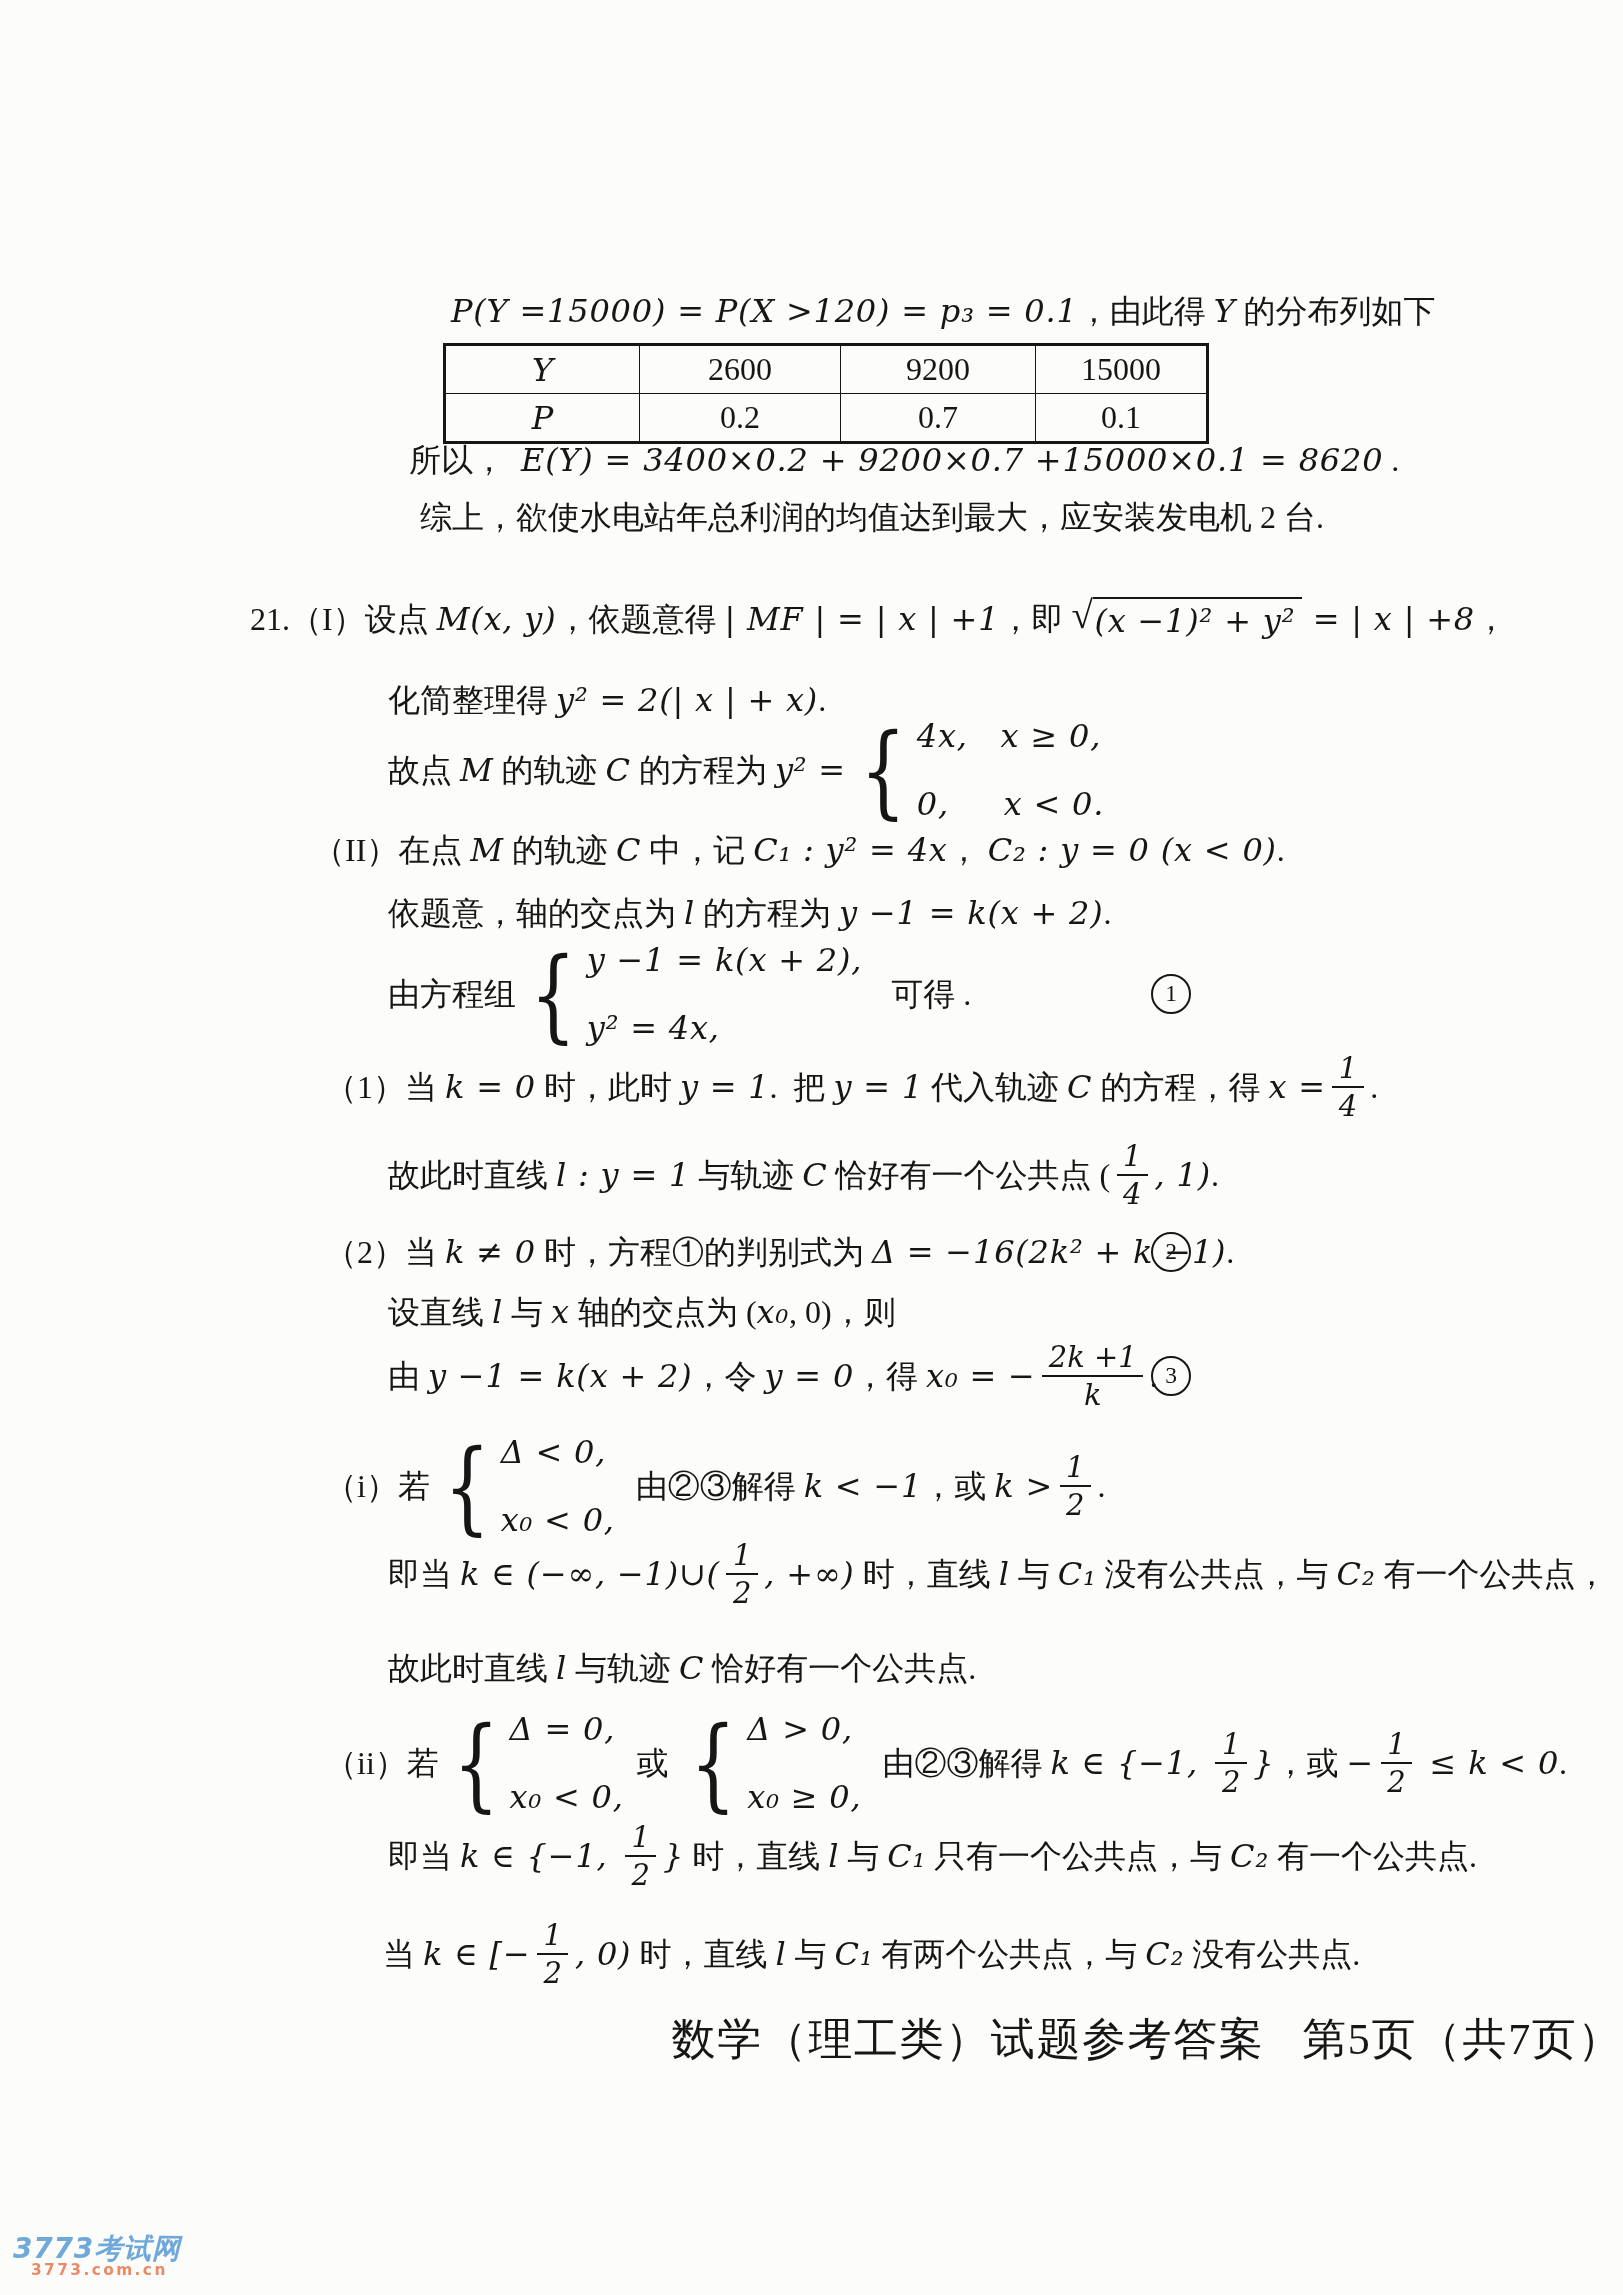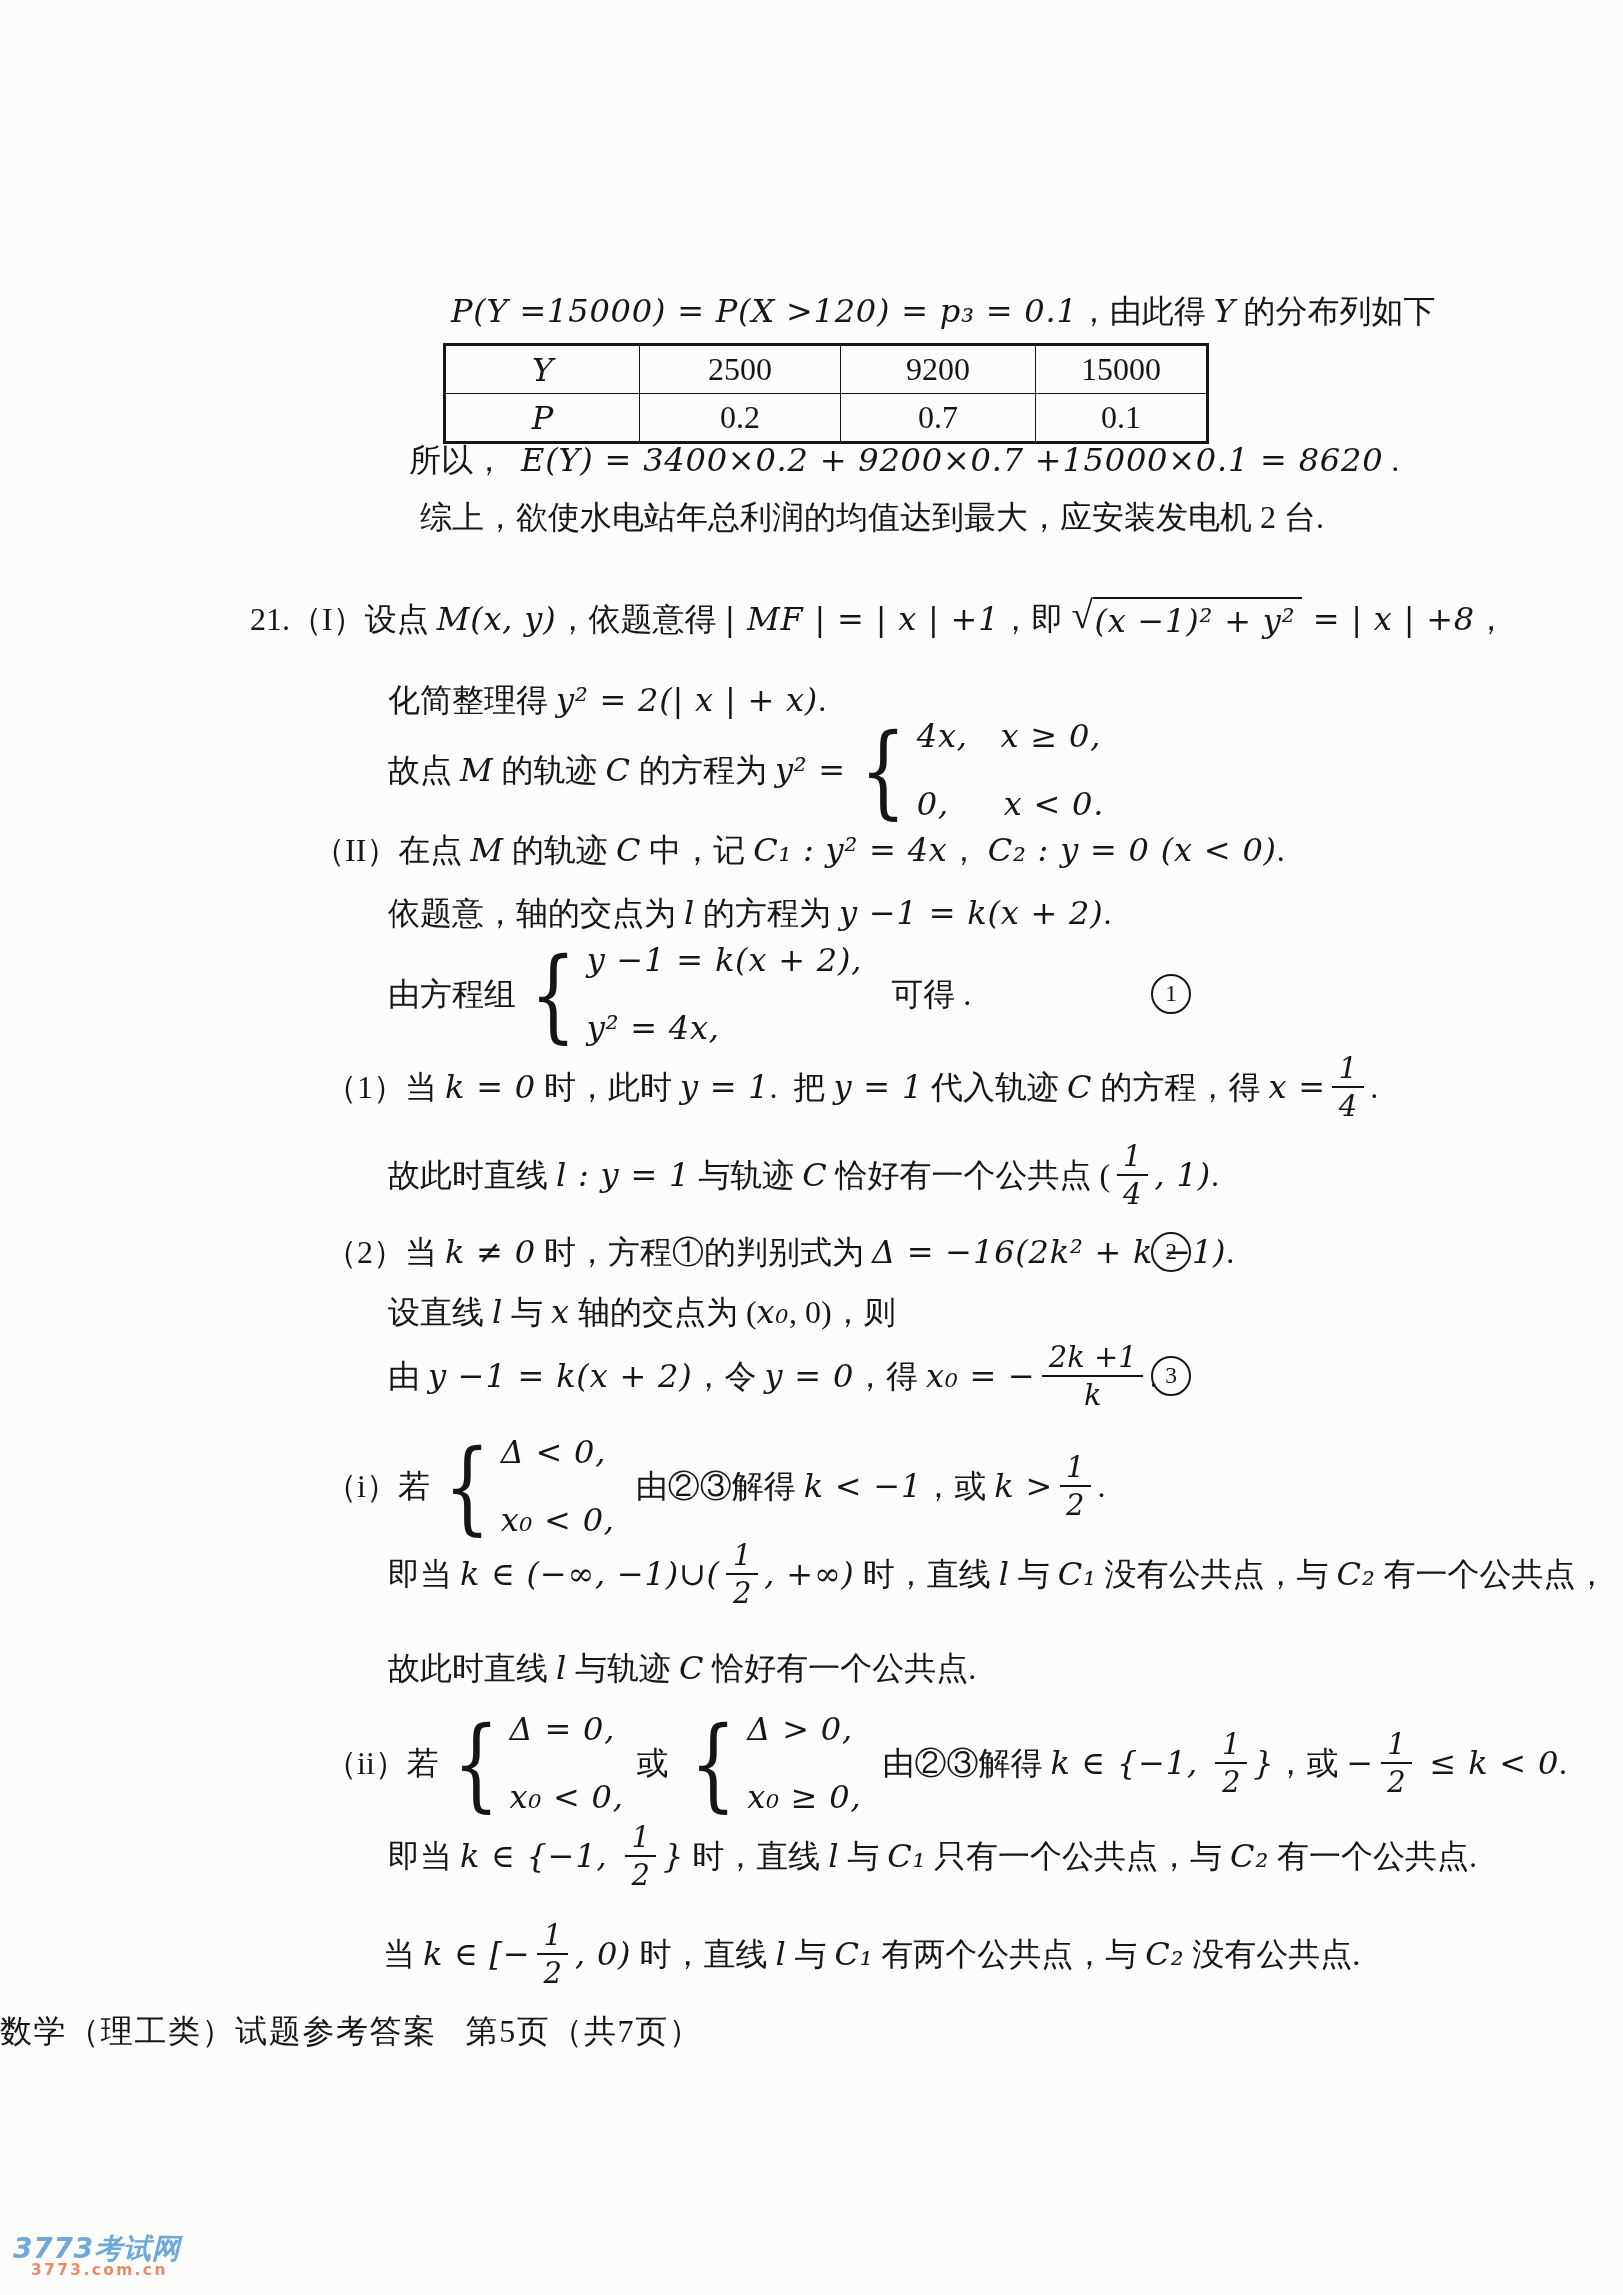--- a/index.html
+++ b/index.html
@@ -60,22 +60,22 @@
   .l12{top:1292px;left:388px;}
   .l13{top:1341px;left:388px;} .l13 .tag{left:763px;}
   .l14{top:1432px;left:325px;}
   .l15{top:1539px;left:388px;}
   .l16{top:1648px;left:388px;}
   .l17{top:1709px;left:325px;justify-content:center;}
   .l18{top:1821px;left:388px;}
   .l19{top:1919px;left:383px;}
   
   .footer{
-    position:absolute;top:2010px;left:0;width:100%;text-align:left;
-    font-size:32px;letter-spacing:1.6px;white-space:pre;}
+    position:absolute;top:2010px;left:0;width:100%;text-align:right;
+    font-size:44px;letter-spacing:1.6px;white-space:pre;}
   
   .watermark{position:absolute;left:13px;top:2235px;line-height:1;
     font-family:"DejaVu Sans","Liberation Sans",sans-serif;}
   .wm-name{font-size:28px;font-weight:bold;font-style:italic;letter-spacing:0.8px;display:block;}
   .wm-url{font-size:15.4px;font-weight:bold;letter-spacing:2.4px;display:block;margin:0 0 0 18px;}
 </style>
 </head>
 <body>
 
 <div class="page">
@@ -85,21 +85,21 @@
   <table class="dist-table">
     <colgroup>
       <col style="width:195px">
         <col style="width:201px">
         <col style="width:195px">
         <col style="width:172px">
     </colgroup>
     <tbody>
         <tr>
       <td class="var">Y</td>
-      <td>2500</td>
+      <td>2600</td>
       <td>9200</td>
       <td>15000</td>
     </tr>
     <tr>
       <td class="var">P</td>
       <td>0.2</td>
       <td>0.7</td>
       <td>0.1</td>
     </tr>
   </tbody>

